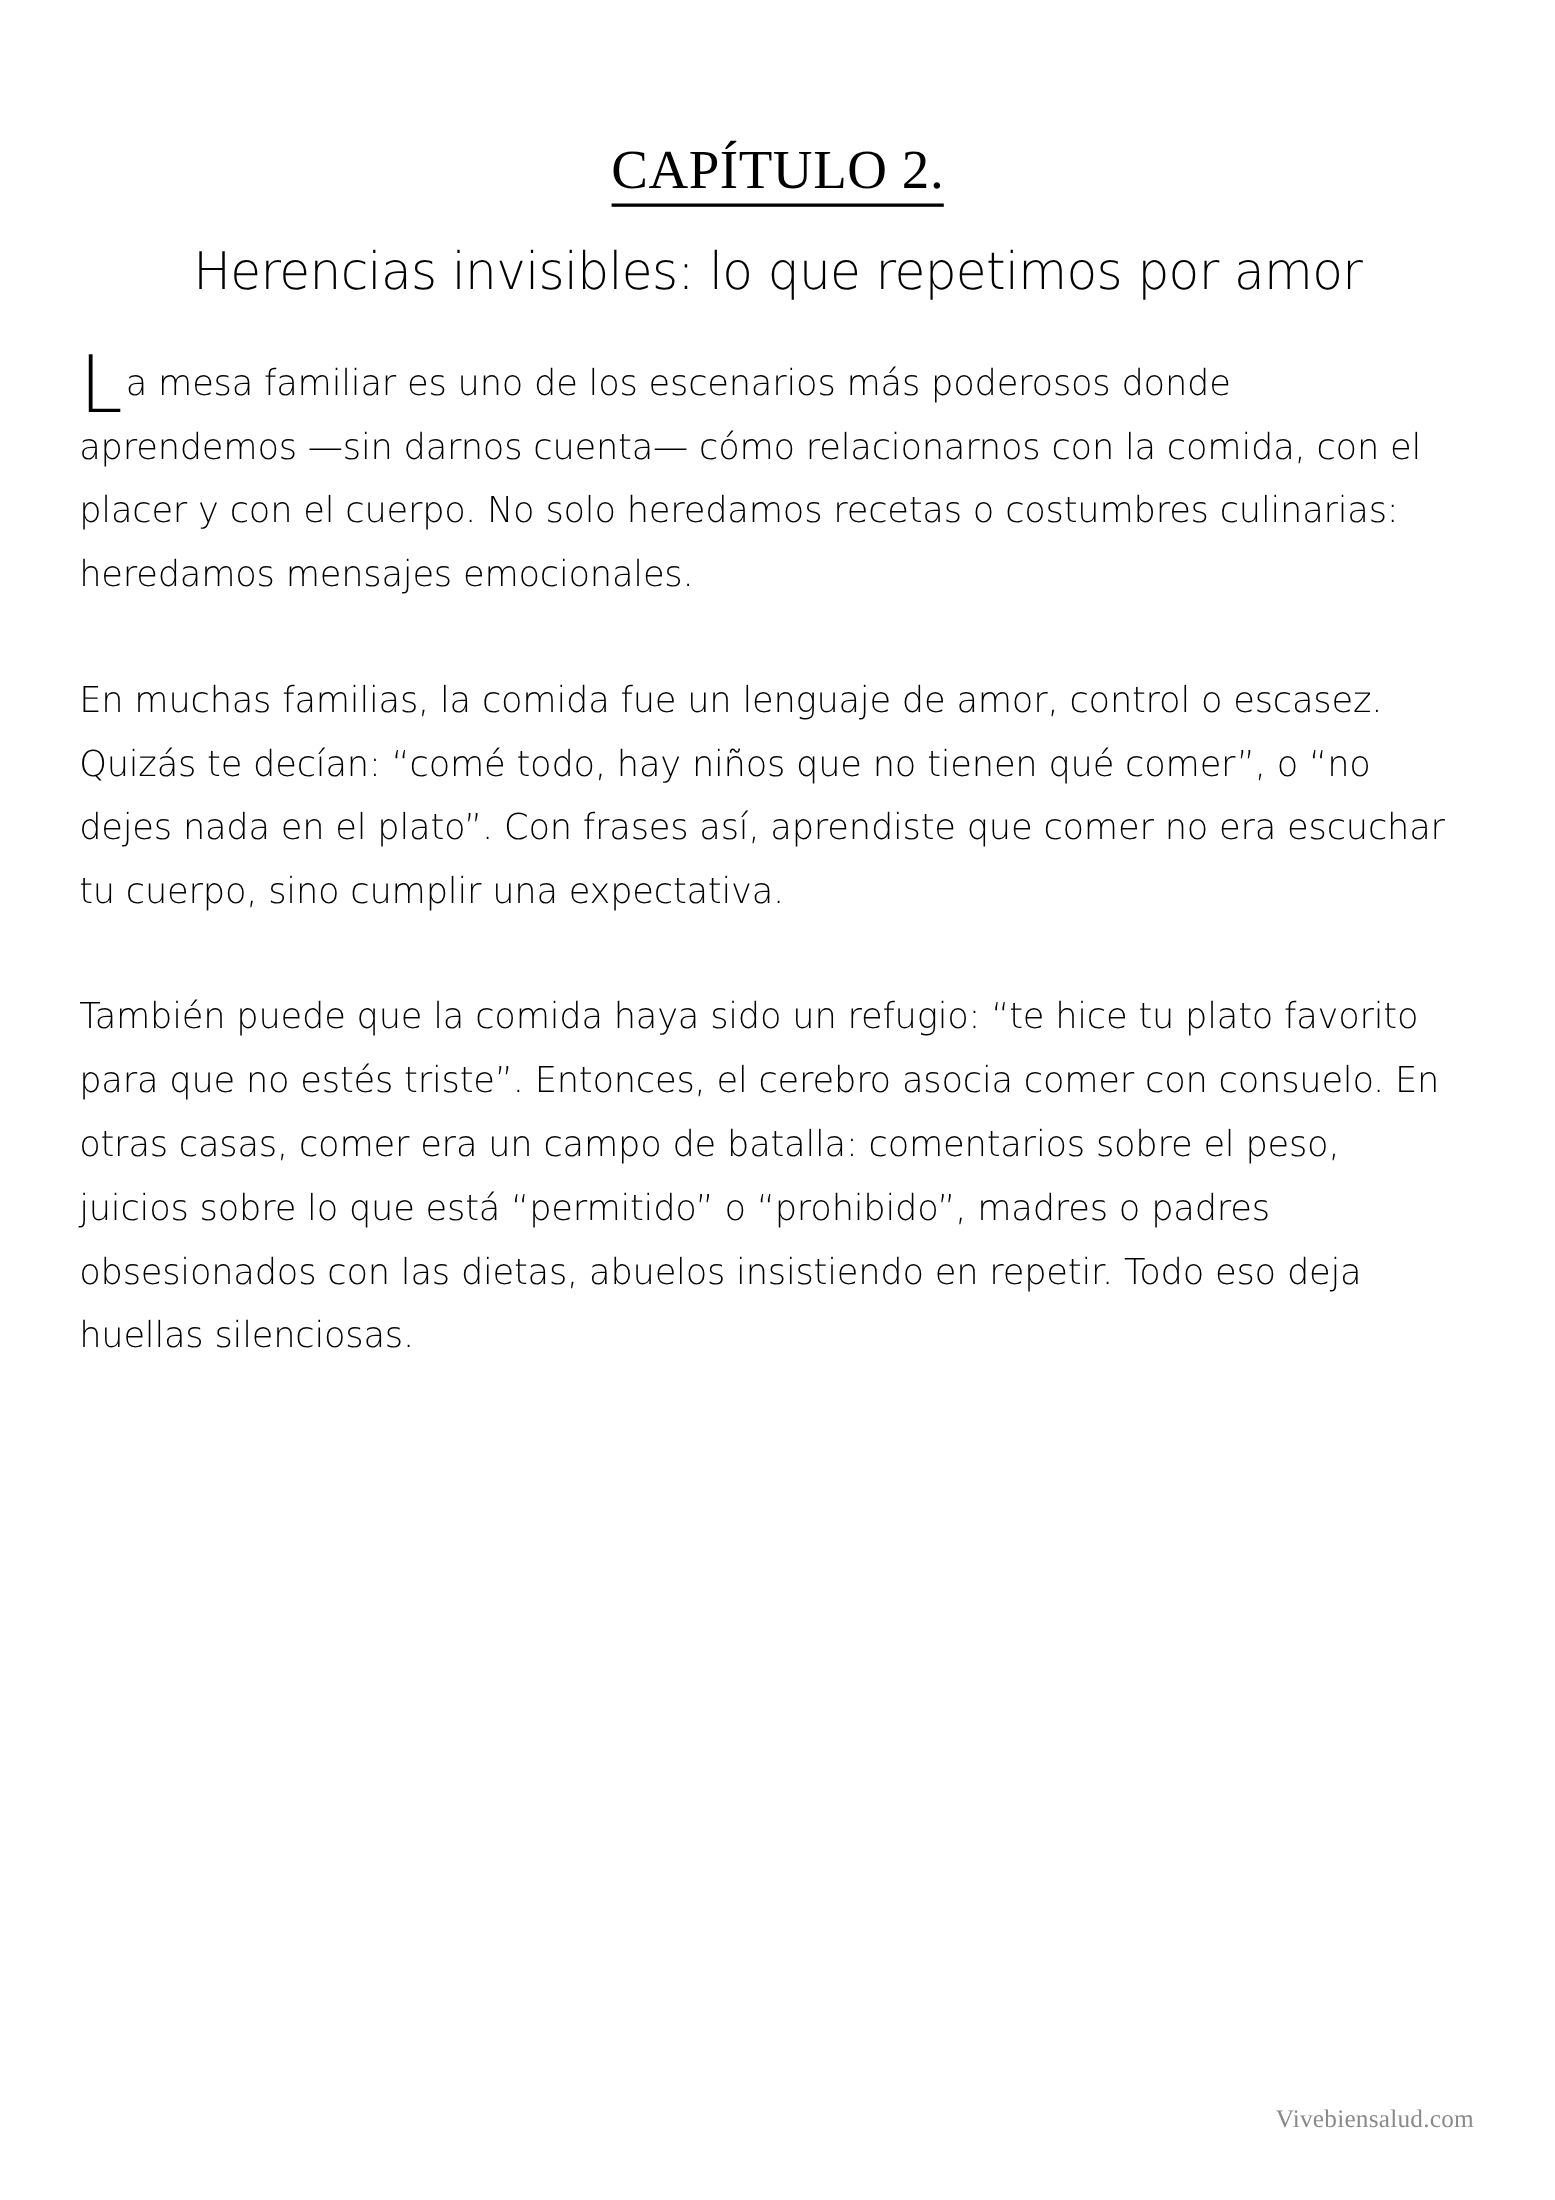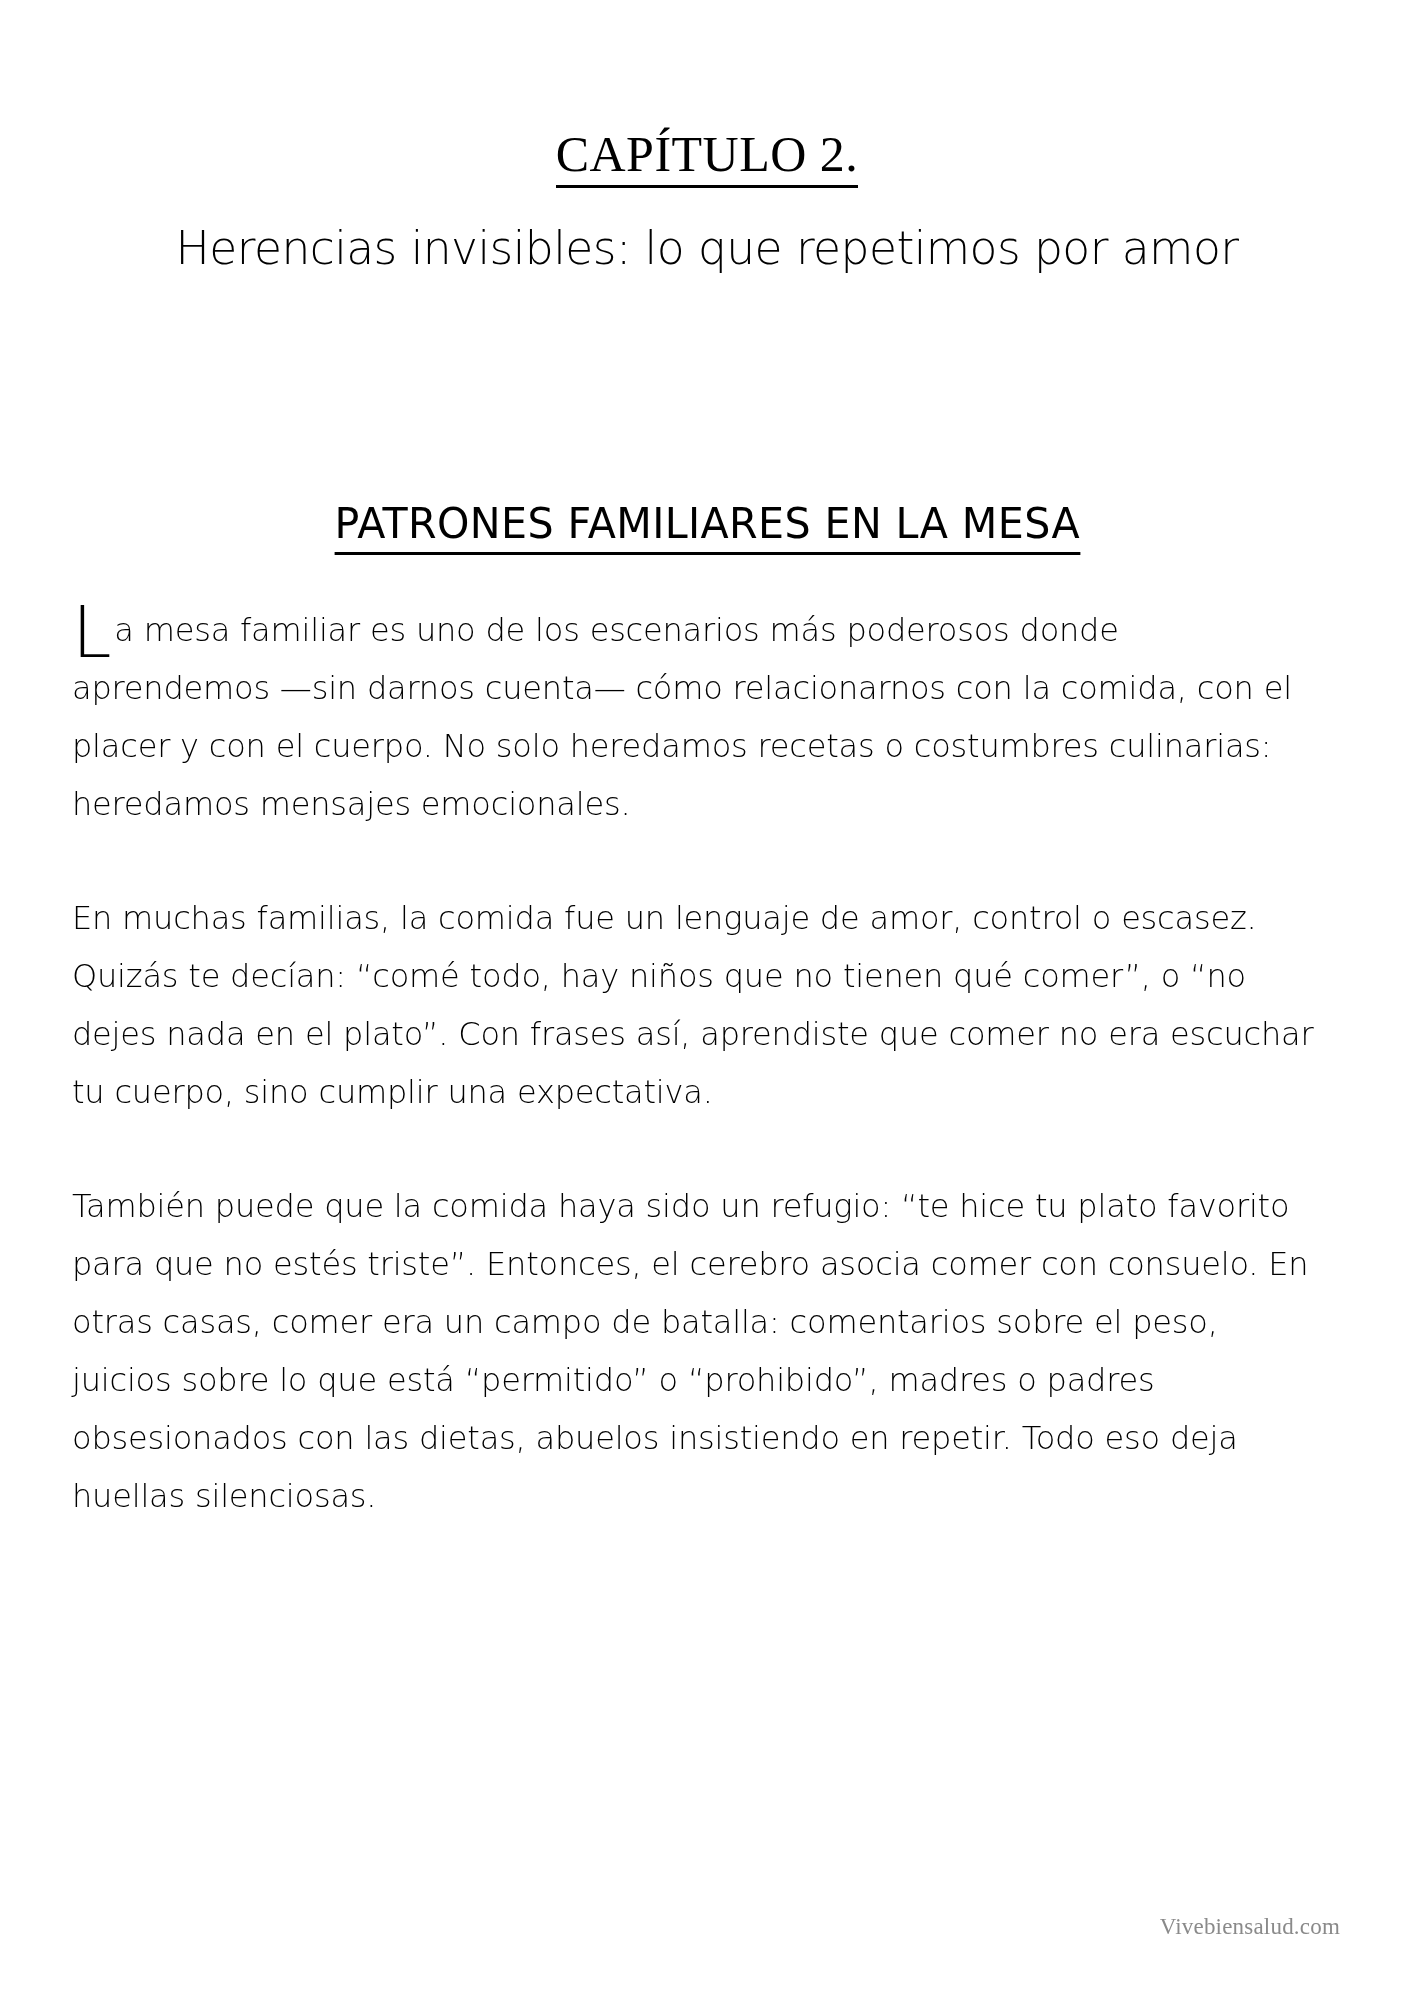--- a/index.html
+++ b/index.html
@@ -121,23 +121,20 @@
 <body>
 
 <div class="page">
 
   <h1 class="chapter-title">
     <span class="u">CAPÍTULO 2.</span>
   </h1>
 
   <h2 class="chapter-subtitle">Herencias invisibles: lo que repetimos por amor</h2>
 
-  <h3 class="section-heading">
-    <span class="u">PATRONES FAMILIARES EN LA MESA</span>
-  </h3>
 
   <div class="body-copy">
 
     <p class="para"><span class="dropcap">L</span><span>a mesa familiar es uno de los escenarios más poderosos donde aprendemos —sin darnos cuenta— cómo relacionarnos con la comida, con el placer y con el cuerpo. No solo heredamos recetas o costumbres culinarias: heredamos mensajes emocionales.</span></p>
 
     <p class="para"> En muchas familias, la comida fue un lenguaje de amor, control o escasez. Quizás te decían: “comé todo, hay niños que no tienen qué comer”, o “no dejes nada en el plato”. Con frases así, aprendiste que comer no era escuchar tu cuerpo, sino cumplir una expectativa.</p>
 
     <p class="para">También puede que la comida haya sido un refugio: “te hice tu plato favorito para que no estés triste”. Entonces, el cerebro asocia comer con consuelo. En otras casas, comer era un campo de batalla: comentarios sobre el peso, juicios sobre lo que está “permitido” o “prohibido”, madres o padres obsesionados con las dietas, abuelos insistiendo en repetir. Todo eso deja huellas silenciosas.</p>
 
   </div>

